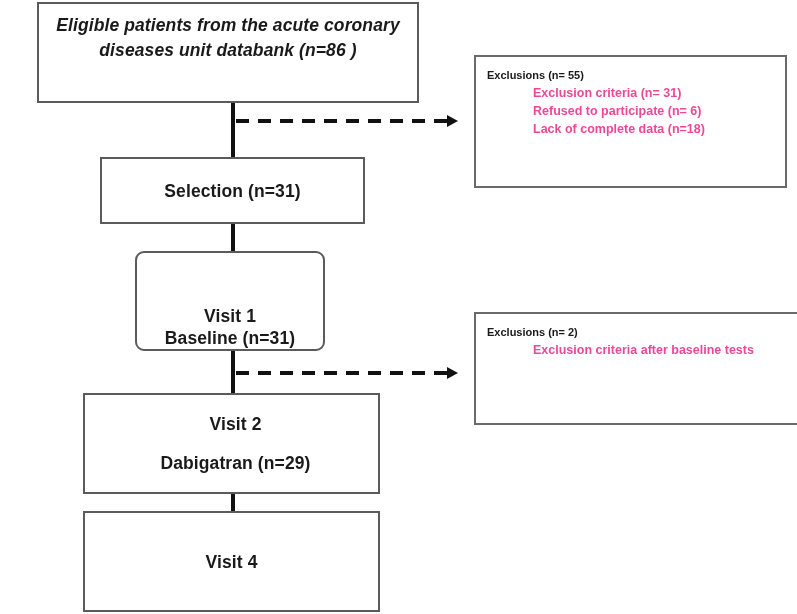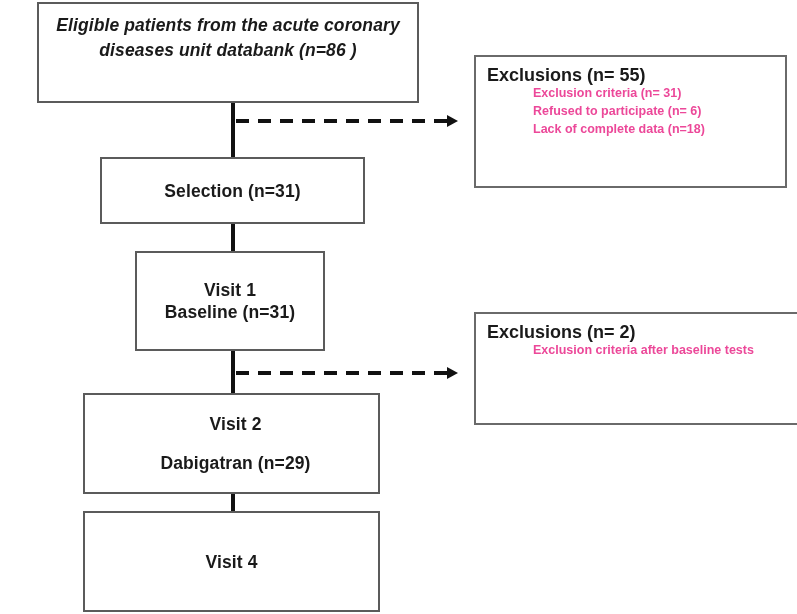--- a/index.html
+++ b/index.html
@@ -50,21 +50,22 @@
 
   #node-selection {
     left: 100px; top: 157px;
     width: 265px; height: 67px;
   }
   #node-selection .line { font-size: 17.5px; line-height: 22px; }
 
   #node-visit1 {
     left: 135px; top: 251px;
     width: 190px; height: 100px;
-    justify-content: center;
+    justify-content: flex-end;
+    border-radius: 9px;
   }
   #node-visit1 .line { font-size: 17.5px; line-height: 22px; }
 
   #node-visit2 {
     left: 83px; top: 393px;
     width: 297px; height: 101px;
     justify-content: space-evenly;
     padding-left: 8px;
   }
   #node-visit2 .line { font-size: 17.5px; line-height: 22px; }
@@ -79,21 +80,21 @@
   
   .excl-box {
     position: absolute;
     box-sizing: border-box;
     background: #ffffff;
     border: 2px solid #6a6a6a;
     z-index: 3;
     padding: 9px 0 0 11px;
   }
   .excl-title {
-    font-size: 18px;
+    font-size: 11px;
     font-weight: bold;
     color: #1a1a1a;
     line-height: 18px;
     white-space: nowrap;
   }
   .excl-item {
     font-size: 12.5px;
     font-weight: bold;
     color: #ec4899;
     line-height: 18px;

